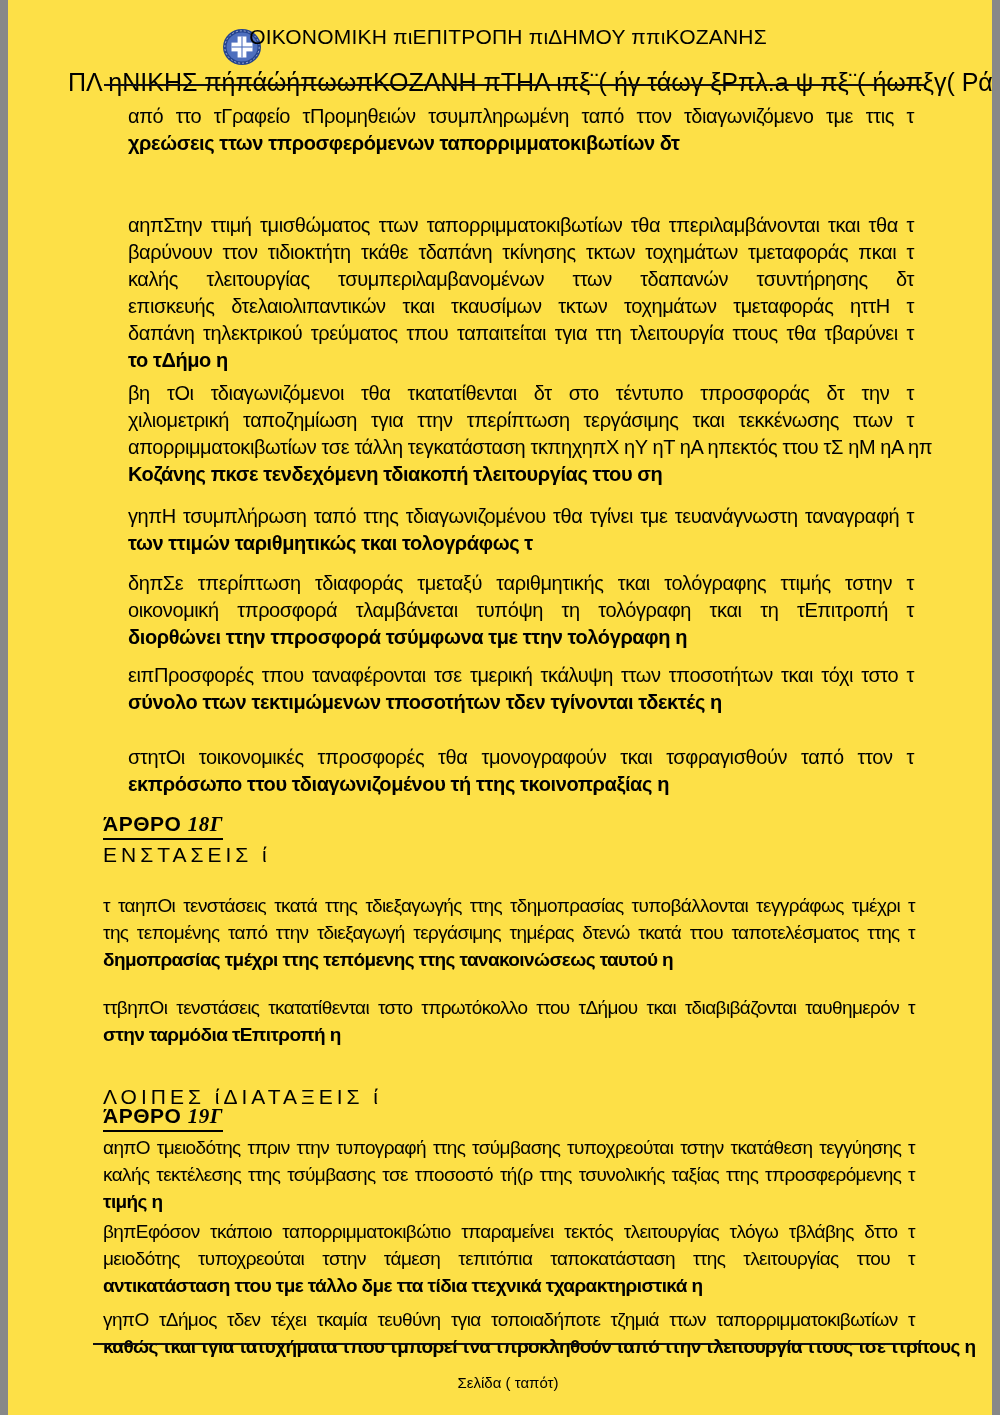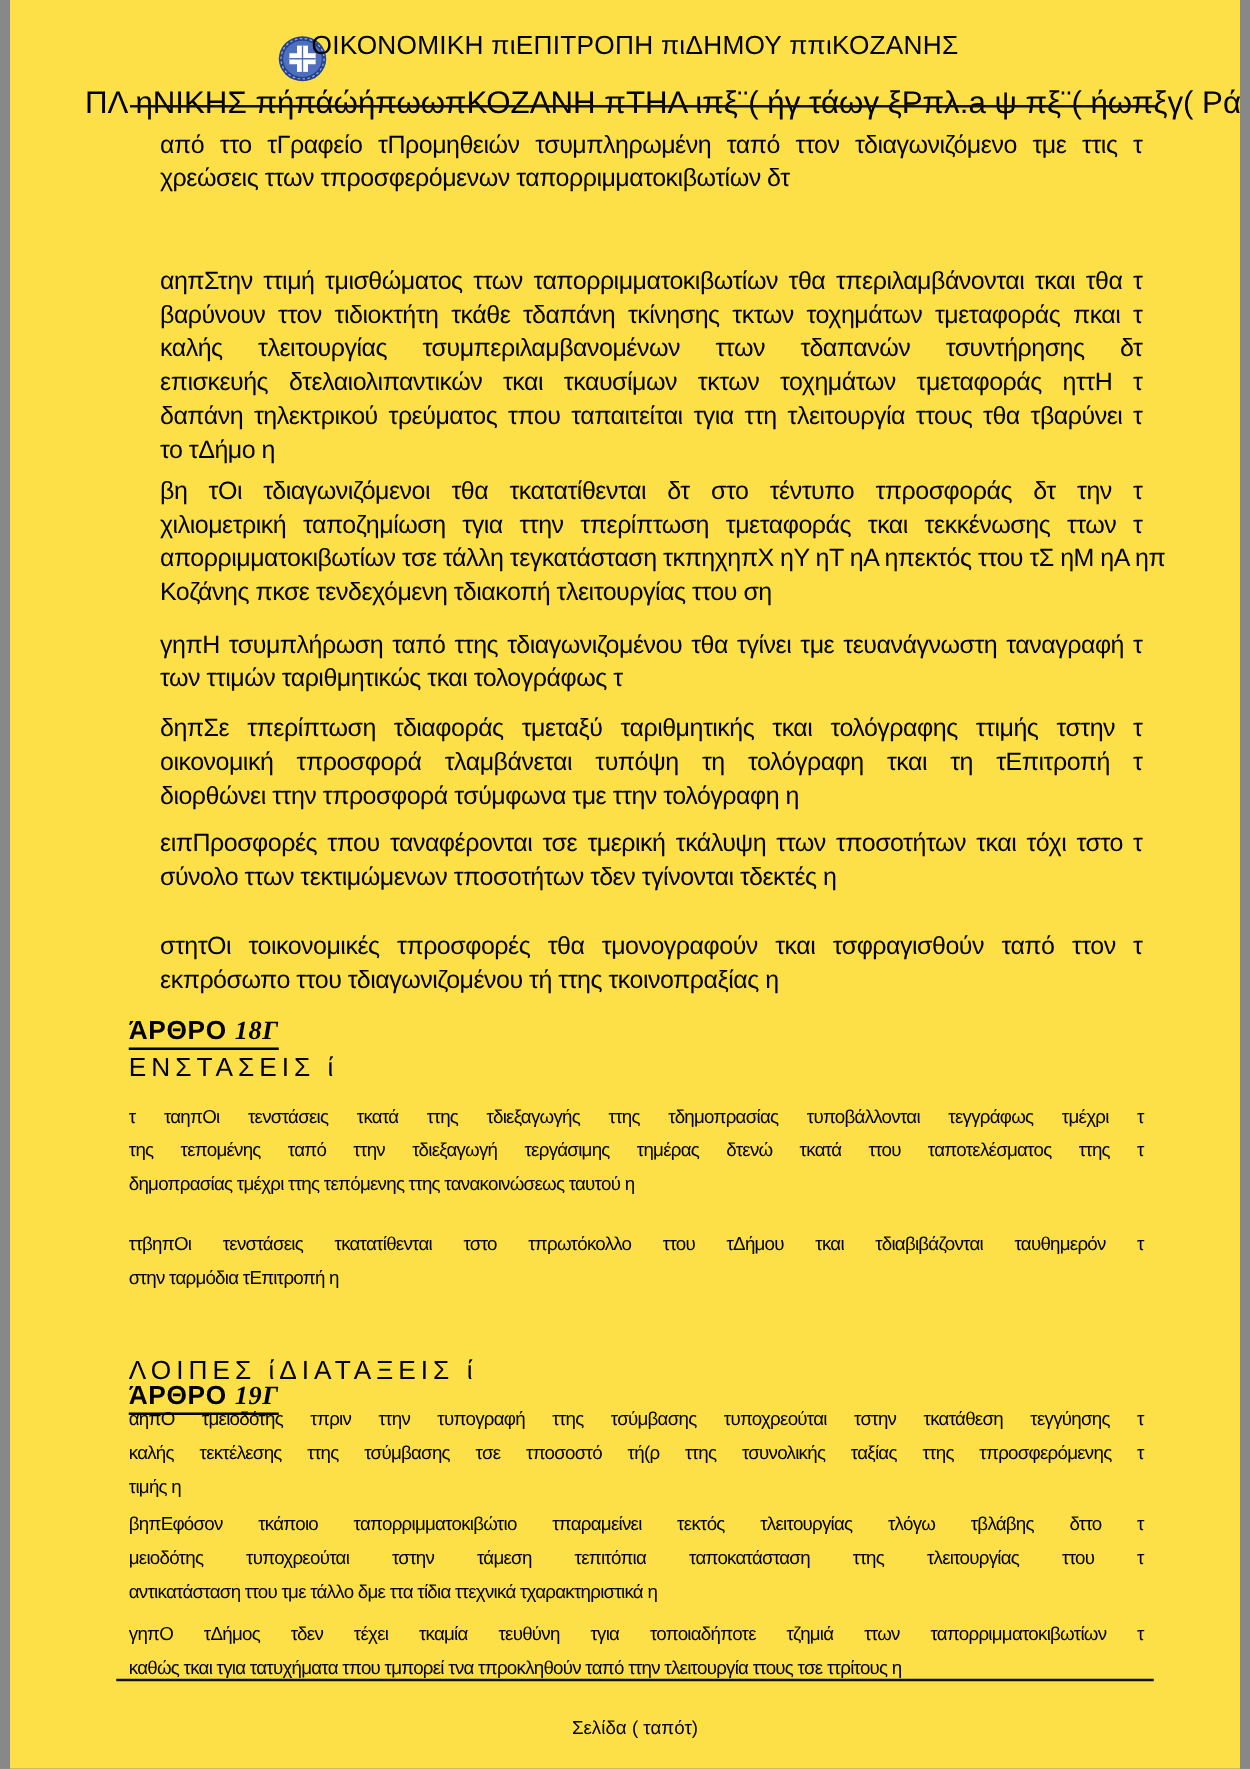--- a/index.html
+++ b/index.html
@@ -12,23 +12,23 @@
   .logo{position:absolute;left:214px;top:28px;width:40px;height:38px;}
   .hline{position:absolute;left:60px;width:880px;text-align:center;white-space:nowrap;}
   .h1{top:25px;font-size:21px;letter-spacing:.2px;font-weight:500;}
   .h2{top:68px;font-size:25px;}
   .rule{position:absolute;height:0;border-top:2px solid #111;}
   .rule-top{left:96px;width:820px;top:84px;}
   .rule-bottom{left:85px;width:830px;top:1343px;}
   
   .para{position:absolute;font-size:20px;line-height:27px;letter-spacing:-0.4px;}
   .s1{left:120px;width:786px;}          
-  .s2{left:95px;width:812px;font-size:15px;letter-spacing:-0.6px;}
+  .s2{left:95px;width:812px;font-size:19px;letter-spacing:-0.6px;margin-top:12px;}
   .tline{text-align:justify;text-align-last:justify;white-space:nowrap;}
-  .tline.tlast{text-align-last:left;}
+  .tline.tlast{text-align-last:left;font-weight:bold;}
   
   .art{position:absolute;left:95px;font-size:21px;font-weight:bold;letter-spacing:.5px;}
   .art .inner{display:inline-block;border-bottom:2px solid #000;padding-bottom:1px;}
   .art .num{font-style:italic;font-family:"Liberation Serif","DejaVu Serif",serif;text-align:right;}
   .subh{position:absolute;left:95px;font-size:21px;letter-spacing:4px;}
   
   .f1{position:absolute;left:60px;width:880px;top:1349px;text-align:center;font-size:19px;white-space:nowrap;}
   .f2{position:absolute;left:60px;width:880px;top:1374px;text-align:center;font-size:15px;}
   
   #p1{top:103px;} #p2{top:212px;} #p3{top:380px;} #p4{top:503px;}
@@ -65,21 +65,21 @@
   <div id="p2" class="para s1">
       <div class="tline">αηπΣτην ττιμή τμισθώματος ττων ταπορριμματοκιβωτίων τθα τπεριλαμβάνονται τκαι τθα τ</div>
       <div class="tline">βαρύνουν ττον τιδιοκτήτη τκάθε τδαπάνη τκίνησης τκτων τοχημάτων τμεταφοράς πκαι τ</div>
       <div class="tline">καλής τλειτουργίας τσυμπεριλαμβανομένων ττων τδαπανών τσυντήρησης δτ</div>
       <div class="tline">επισκευής δτελαιολιπαντικών τκαι τκαυσίμων τκτων τοχημάτων τμεταφοράς ηττΗ τ</div>
       <div class="tline">δαπάνη τηλεκτρικού τρεύματος τπου ταπαιτείται τγια ττη τλειτουργία ττους τθα τβαρύνει τ</div>
       <div class="tline tlast">το τΔήμο η</div>
     </div>
   <div id="p3" class="para s1">
       <div class="tline">βη τΟι τδιαγωνιζόμενοι τθα τκατατίθενται δτ στο τέντυπο τπροσφοράς δτ την τ</div>
-      <div class="tline">χιλιομετρική ταποζημίωση τγια ττην τπερίπτωση τμεταφοράς τκαι τεκκένωσης ττων τ</div>
+      <div class="tline">χιλιομετρική ταποζημίωση τγια ττην τπερίπτωση τεργάσιμης τκαι τεκκένωσης ττων τ</div>
       <div class="tline">απορριμματοκιβωτίων τσε τάλλη τεγκατάσταση τκπηχηπΧ ηΥ ηΤ ηΑ ηπεκτός ττου τΣ ηΜ ηΑ ηπ</div>
       <div class="tline tlast">Κοζάνης πκσε τενδεχόμενη τδιακοπή τλειτουργίας ττου ση</div>
     </div>
   <div id="p4" class="para s1">
       <div class="tline">γηπΗ τσυμπλήρωση ταπό ττης τδιαγωνιζομένου τθα τγίνει τμε τευανάγνωστη ταναγραφή τ</div>
       <div class="tline tlast">των ττιμών ταριθμητικώς τκαι τολογράφως τ</div>
     </div>
   <div id="p6" class="para s1">
       <div class="tline">ειπΠροσφορές τπου ταναφέρονται τσε τμερική τκάλυψη ττων τποσοτήτων τκαι τόχι τστο τ</div>
       <div class="tline tlast">σύνολο ττων τεκτιμώμενων τποσοτήτων τδεν τγίνονται τδεκτές η</div>

